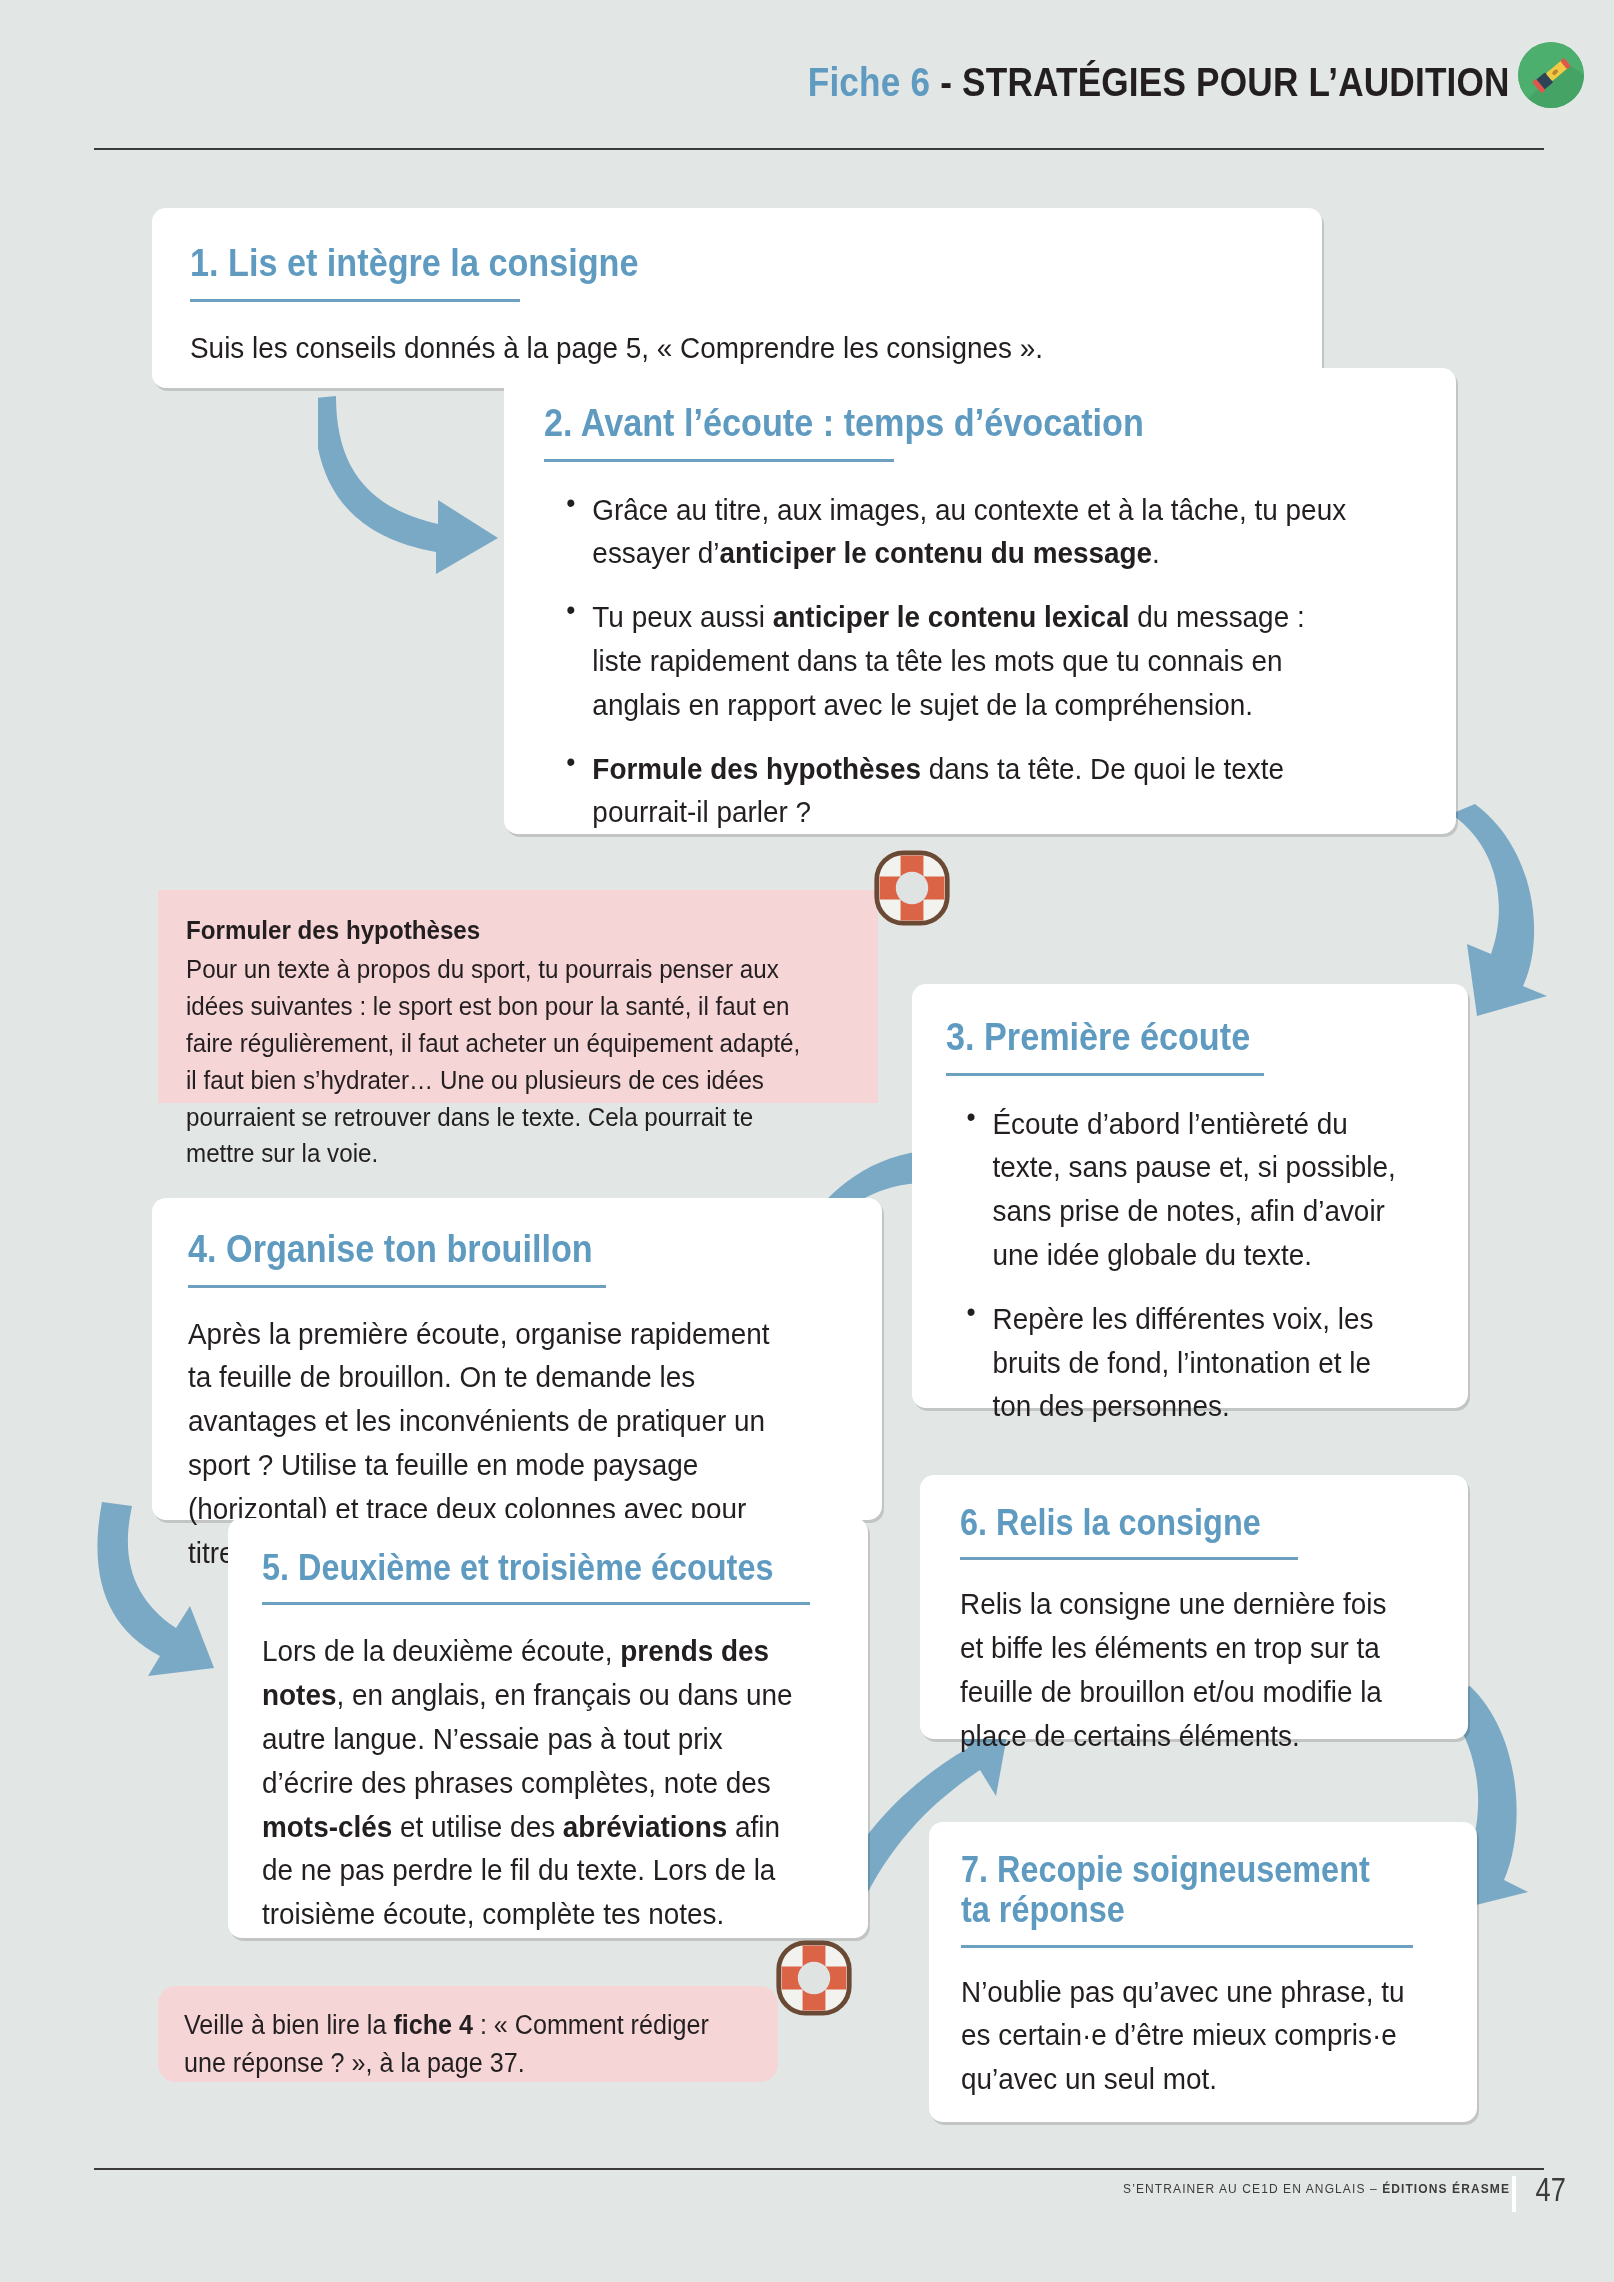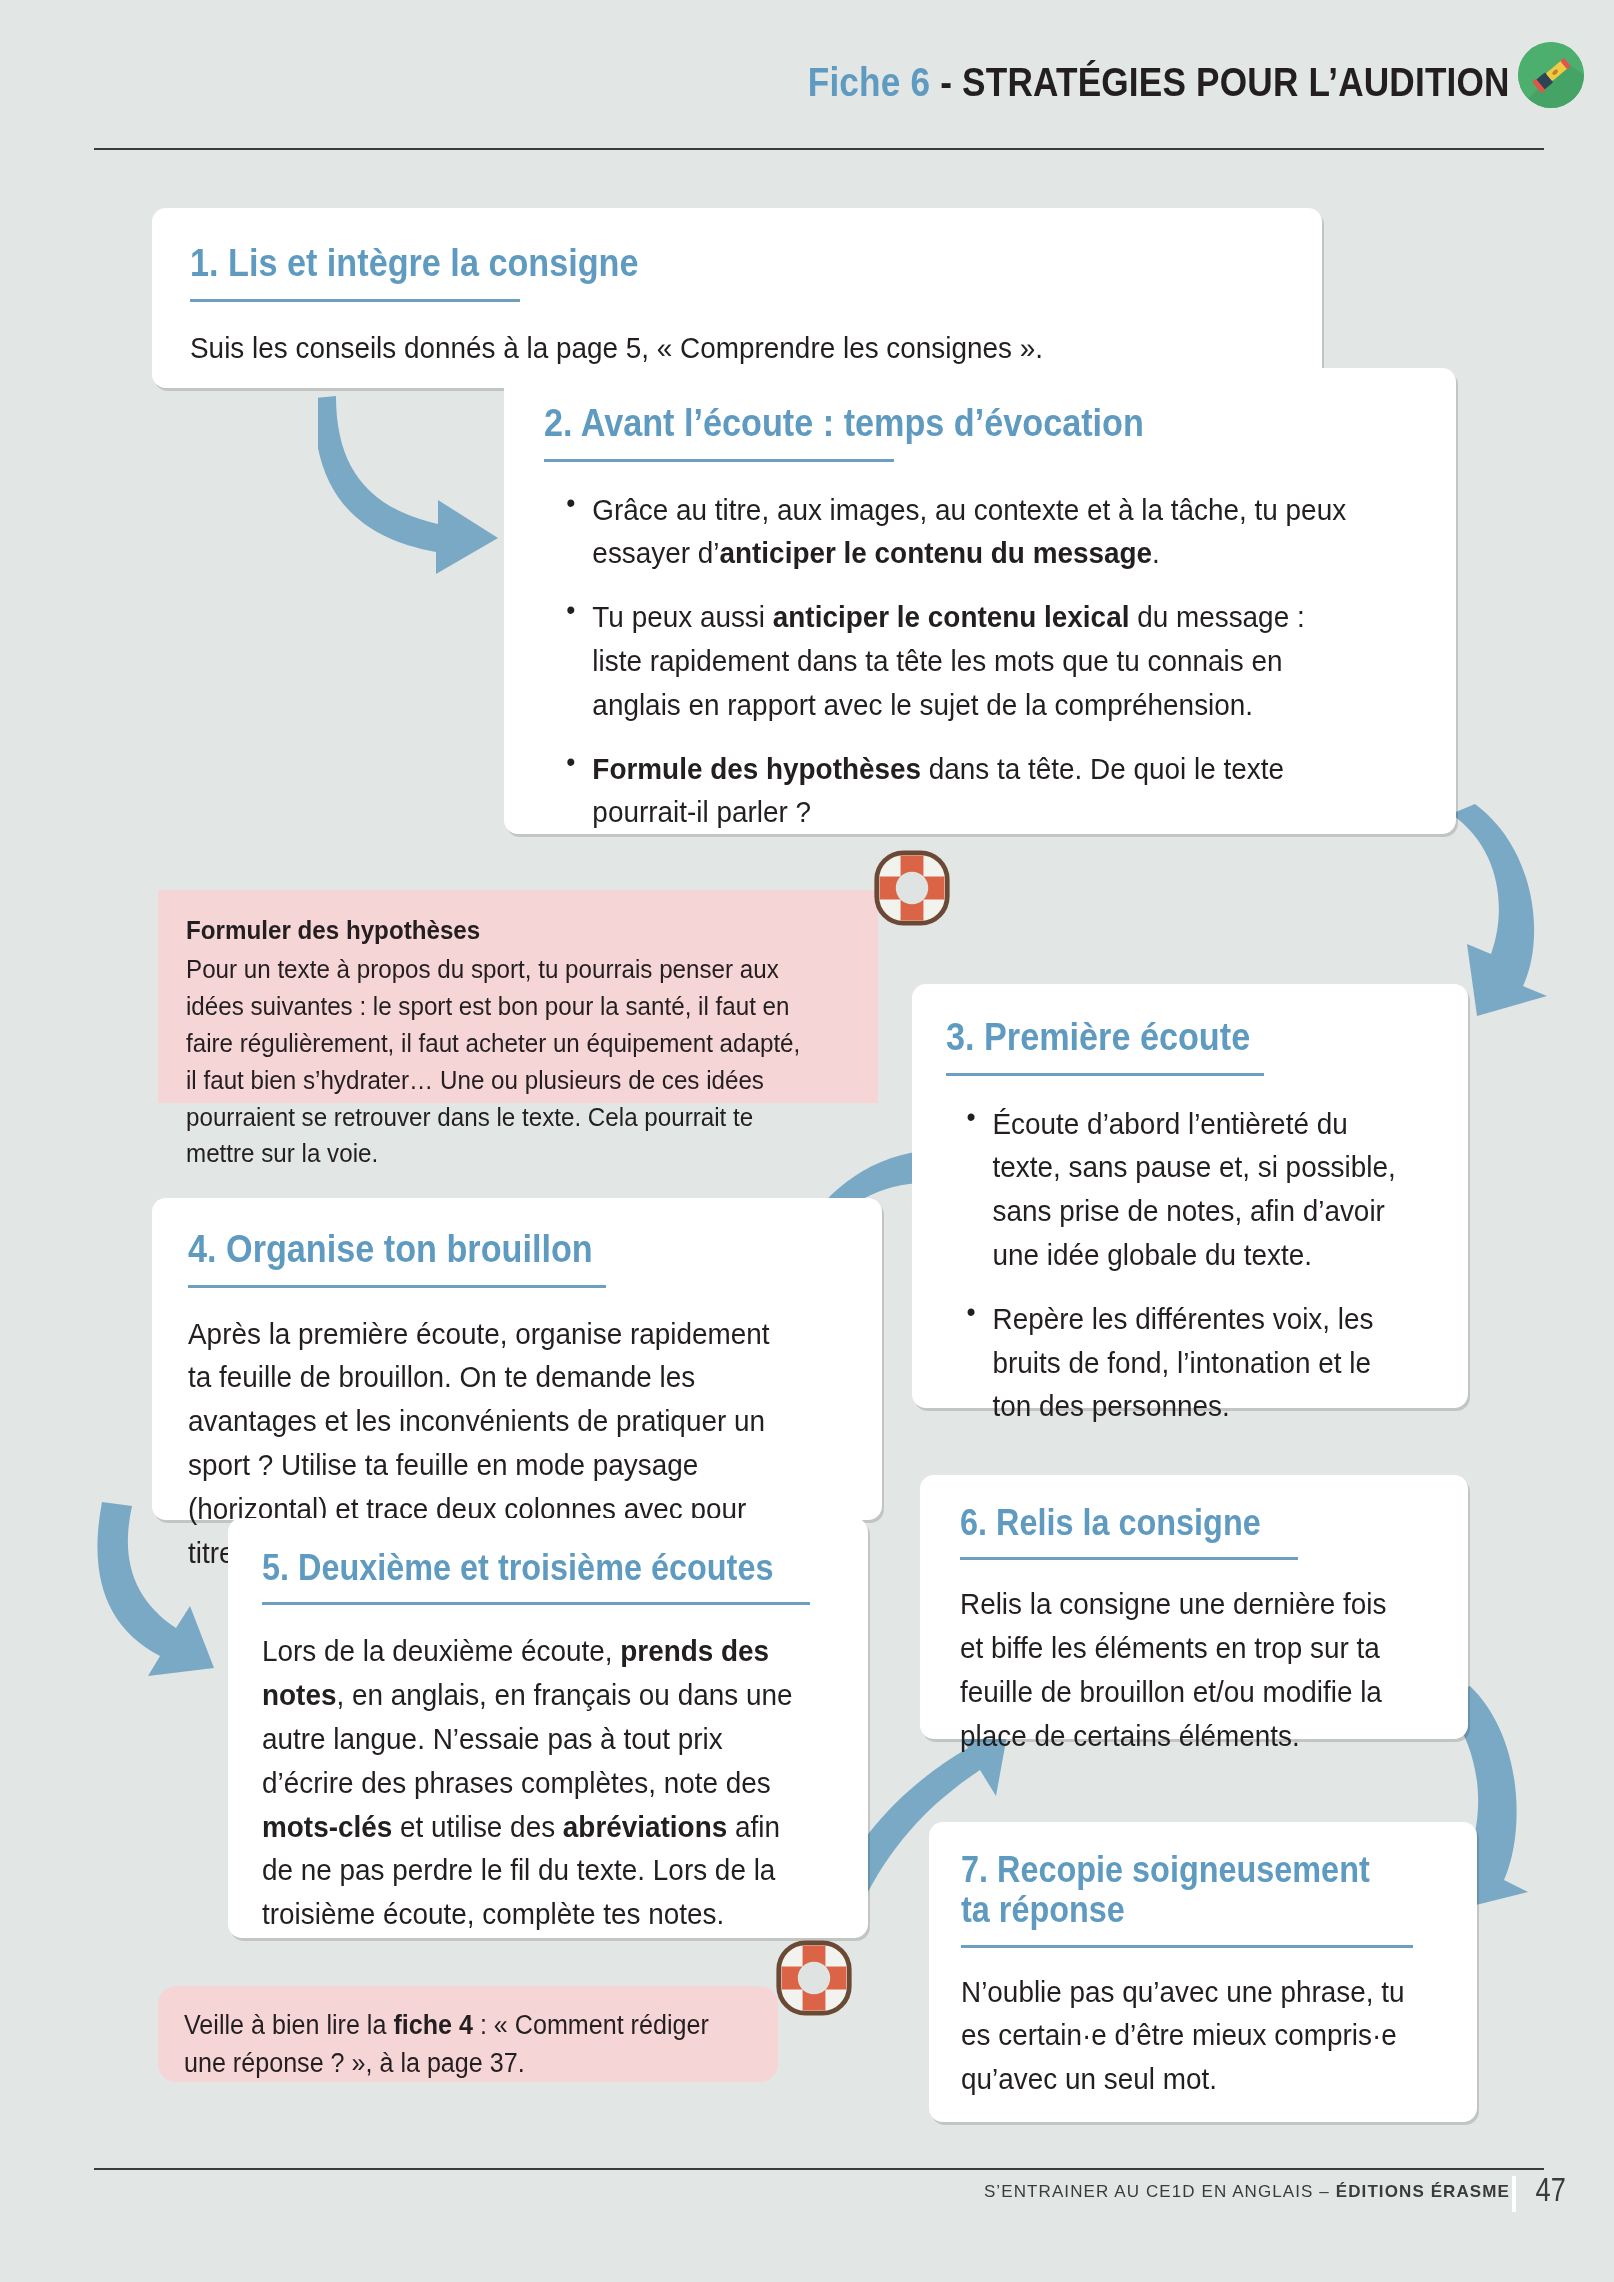--- a/index.html
+++ b/index.html
@@ -78,21 +78,21 @@
   
   .buoy{position:absolute;width:80px;height:80px;}
 
   
   .arrow{position:absolute;}
 
   
   .footer-rule{position:absolute;left:94px;top:2168px;width:1450px;height:2px;background:#3b3b3b;}
   .footer{
     position:absolute;right:104px;top:2182px;
-    font-size:17px;letter-spacing:1.1px;color:#3b3b3b;white-space:nowrap;
+    font-size:12px;letter-spacing:1.1px;color:#3b3b3b;white-space:nowrap;
     font-family:"Liberation Sans Narrow","Liberation Sans",sans-serif;
   }
   .footer b{font-weight:700;}
   .pagenum{
     position:absolute;right:48px;top:2170px;
     font-size:34px;color:#3b3b3b;
     font-family:"Liberation Sans Narrow","Liberation Sans",sans-serif;
     transform:scaleX(.8);transform-origin:right top;
   }
   .pagebar{position:absolute;right:98px;top:2176px;width:4px;height:36px;background:#ffffff;}

